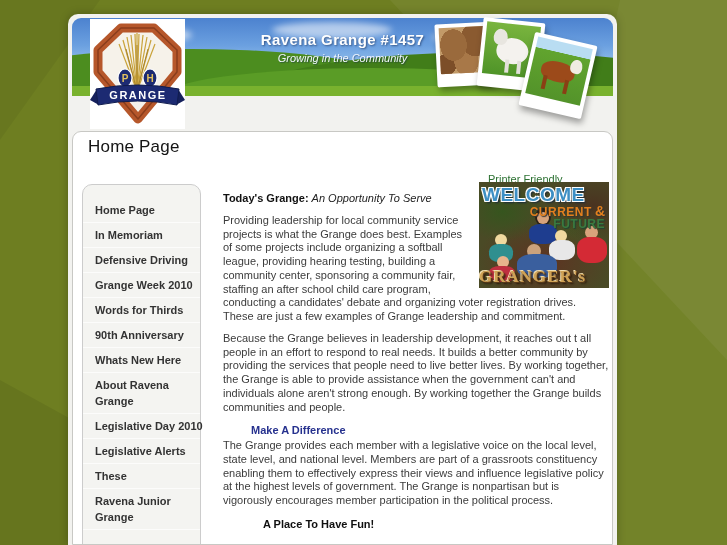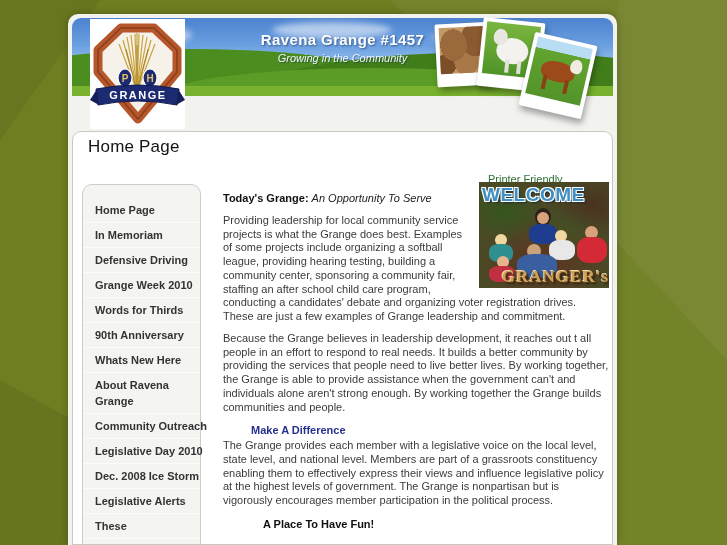--- a/index.html
+++ b/index.html
@@ -86,21 +86,21 @@
       radial-gradient(50px 40px at 70% 45%, #3f5c24 0%, rgba(0,0,0,0) 70%),
       #4a4a26; }
   .person { position:absolute; border-radius:50%; }
   .w-welcome { position:absolute; left:3px; top:1px; font-size:19px; font-weight:bold; color:#3d8fc4;
     letter-spacing:0.5px;
     text-shadow:-1px -1px 0 #fff, 1px -1px 0 #fff, -1px 1px 0 #fff, 1px 1px 0 #fff, 2px 2px 2px #1a2a3a; }
   .w-cf { position:absolute; right:4px; top:23px; text-align:right; line-height:12px; font-weight:bold; }
   .w-current { color:#e2801e; font-size:12px; text-shadow:1px 1px 1px #333; letter-spacing:0.5px; }
   .w-amp { color:#e2801e; font-size:14px; text-shadow:1px 1px 1px #333; }
   .w-future { color:#3a7a40; font-size:12px; text-shadow:1px 1px 1px #243; letter-spacing:0.5px; }
-  .w-grangers { position:absolute; left:0; right:0; bottom:1px; text-align:right;
+  .w-grangers { position:absolute; left:0; right:0; bottom:1px; text-align:left;
     font-family:"Liberation Serif","DejaVu Serif",serif; font-weight:bold; font-size:17px; color:#cfa255;
     text-shadow:1px 1px 0 #5a3a1a, 2px 2px 2px #2a1a0a, -1px -1px 0 #f0dcae; letter-spacing:1px; }
 
   .intro-line { margin-top:12px; }
   .intro-label { font-weight:bold; color:#111; }
   .intro-title { font-style:italic; color:#222; }
   .content p { margin-top:8px; }
   .section-h { margin-top:10px; font-weight:bold;padding-left:28px; }
   .section-h.navy { color:#26318e; }
   .section-h.dark { color:#101010;margin-left:12px; }
@@ -192,23 +192,21 @@
         <div>
             <div class="nav-item">Home Page</div>
             <div class="nav-item">In Memoriam</div>
             <div class="nav-item">Defensive Driving</div>
             <div class="nav-item">Grange Week 2010</div>
             <div class="nav-item">Words for Thirds</div>
             <div class="nav-item">90th Anniversary</div>
             <div class="nav-item">Whats New Here</div>
             <div class="nav-item">About Ravena
 Grange</div>
-            <div class="nav-item">Community Outreach</div>
             <div class="nav-item">Legislative Day 2010</div>
-            <div class="nav-item">Dec. 2008 Ice Storm</div>
             <div class="nav-item">Legislative Alerts</div>
             <div class="nav-item">These</div>
             <div class="nav-item">Ravena Junior
 Grange</div>
           </div>
       </div>
 
       <div class="content">
         <div class="welcome-img">
           <div class="person" style="left:56px;top:26px;width:16px;height:18px;background:#2a2118;"></div>
@@ -218,20 +216,25 @@
           <div class="person" style="left:10px;top:62px;width:24px;height:18px;background:#2f8f8f;border-radius:40%;"></div>
           <div class="person" style="left:76px;top:48px;width:12px;height:12px;background:#f0d9a0;"></div>
           <div class="person" style="left:70px;top:58px;width:26px;height:20px;background:#e8e8e8;border-radius:40%;"></div>
           <div class="person" style="left:106px;top:44px;width:13px;height:13px;background:#d8a37c;"></div>
           <div class="person" style="left:98px;top:55px;width:30px;height:26px;background:#d42a35;border-radius:40%;"></div>
           <div class="person" style="left:48px;top:62px;width:14px;height:14px;background:#caa27c;"></div>
           <div class="person" style="left:38px;top:72px;width:40px;height:24px;background:#3a5f9e;border-radius:40%;"></div>
           <div class="person" style="left:18px;top:74px;width:12px;height:12px;background:#e8b48c;"></div>
           <div class="person" style="left:10px;top:84px;width:26px;height:16px;background:#c03040;border-radius:40%;"></div>
           <div class="w-welcome">WELCOME</div>
+          <div class="w-cf">
+            <span class="w-current">CURRENT</span>
+            <span class="w-amp">&amp;</span><br>
+            <span class="w-future">FUTURE</span>
+          </div>
           <div class="w-grangers">GRANGER's</div>
         </div>
 
         <div class="intro-line">
           <span class="intro-label">Today's Grange:</span>
           <span class="intro-title">An Opportunity To Serve</span>
         </div>
         <p>Providing leadership for local community service projects is what the Grange does best. Examples of some projects include organizing a softball league, providing hearing testing, building a community center, sponsoring a community fair, staffing an after school child care program, conducting a candidates' debate and organizing voter registration drives. These are just a few examples of Grange leadership and commitment.</p>
         <p>Because the Grange believes in leadership development, it reaches out t all people in an effort to respond to real needs. It builds a better community by providing the services that people need to live better lives. By working together, the Grange is able to provide assistance when the government can't and individuals alone aren't strong enough. By working together the Grange builds communities and people.</p>
         <div class="section-h navy">Make A Difference</div>

